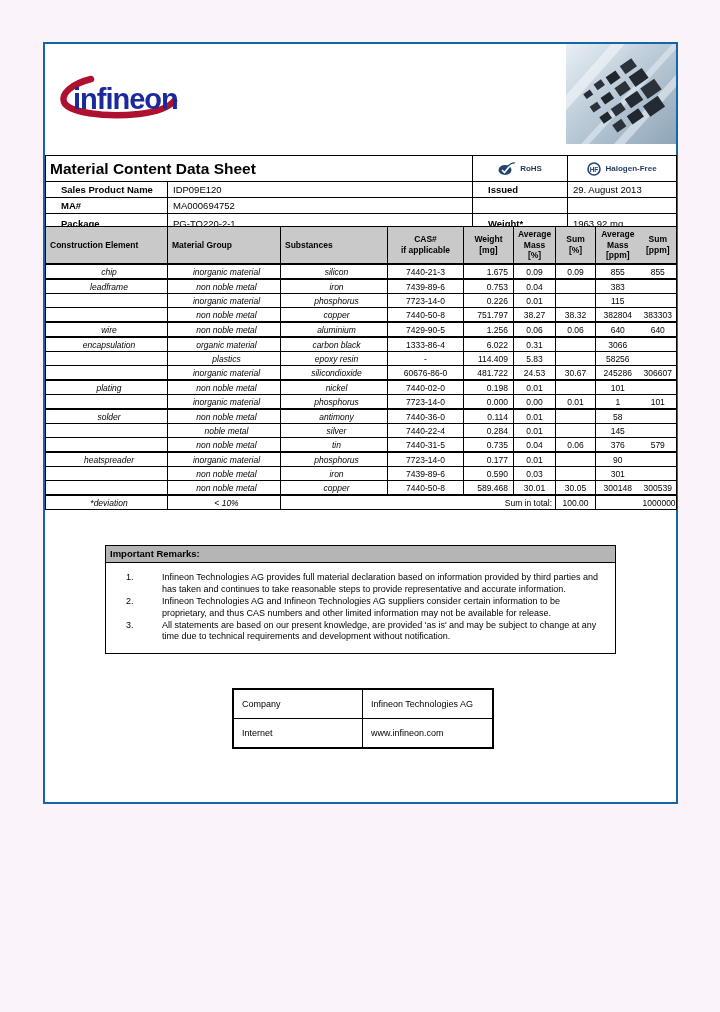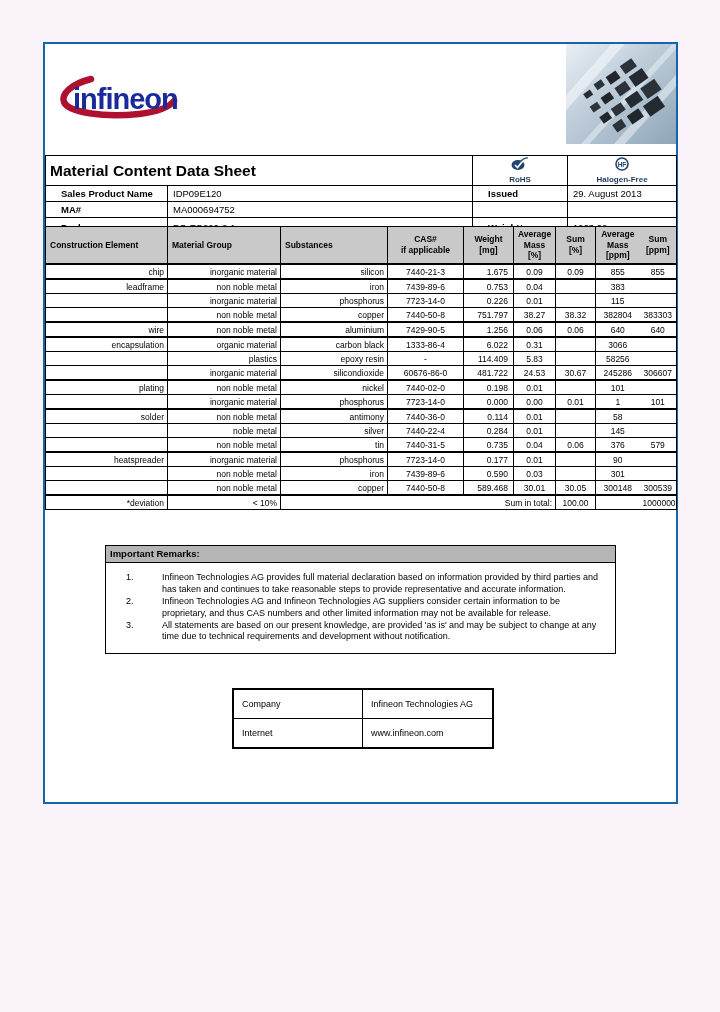--- a/index.html
+++ b/index.html
@@ -21,21 +21,21 @@
   .photo {position:absolute; left:521px; top:0px; width:110px; height:100px;}
 
   
   .title-table {
     position:absolute; left:0; top:111px; width:631px;
     border-collapse:collapse; table-layout:fixed;
   }
   .title-table td {border:1px solid #000; overflow:hidden; white-space:nowrap; vertical-align:middle;}
   .title-cell {font-size:15.5px; font-weight:bold; padding:2px 0 2px 4px; height:21px;}
   .badge-cell {text-align:center;}
-  .badge {display:flex; align-items:center; justify-content:center; gap:4px;flex-direction:column;}
+  .badge {display:flex; align-items:center; justify-content:center; gap:4px;}
   .badge-label {font-size:8px; color:#1d3a5e; font-weight:bold;}
   .info-label {font-weight:bold; font-size:9.5px; padding-left:15px; height:13px;}
   .info-value {font-size:9.5px; padding-left:5px;}
   .row-pkg td {height:16px;}
 
   
   .main-table {
     position:absolute; left:0; top:182px; width:631px;
     border-collapse:collapse; table-layout:fixed;
   }
@@ -43,21 +43,21 @@
     border:1px solid #000; overflow:hidden; white-space:nowrap;
     font-size:8.5px;
   }
   .main-table th {
     background:#c9c9c9; font-weight:bold; white-space:pre-line;
     line-height:1.25; height:36px; vertical-align:middle; text-align:center;
     padding:0 2px;
   }
   .main-table th.h-left {text-align:left; padding-left:4px;}
   .main-table td {height:13px; padding:0 3px; background:#fff;}
-  .main-table td.c-left {text-align:right; padding-left:8px;}
+  .main-table td.c-left {text-align:center; padding-left:8px;font-style:italic;}
   .main-table td.c-center {text-align:center;}
   .main-table td.c-right {text-align:right; padding-right:5px;}
   .main-table th.appm, .main-table td.appm {border-right:0;}
   .main-table th.sppm, .main-table td.sppm {border-left:0;}
   .group-start td {border-top:2px solid #000;}
   .footer-row td {border-top:2px solid #000; height:13px;}
   .sum-label-cell {text-align:right; padding-right:4px; font-size:8.5px;margin-left:28px;}
 
   
   .remarks {

